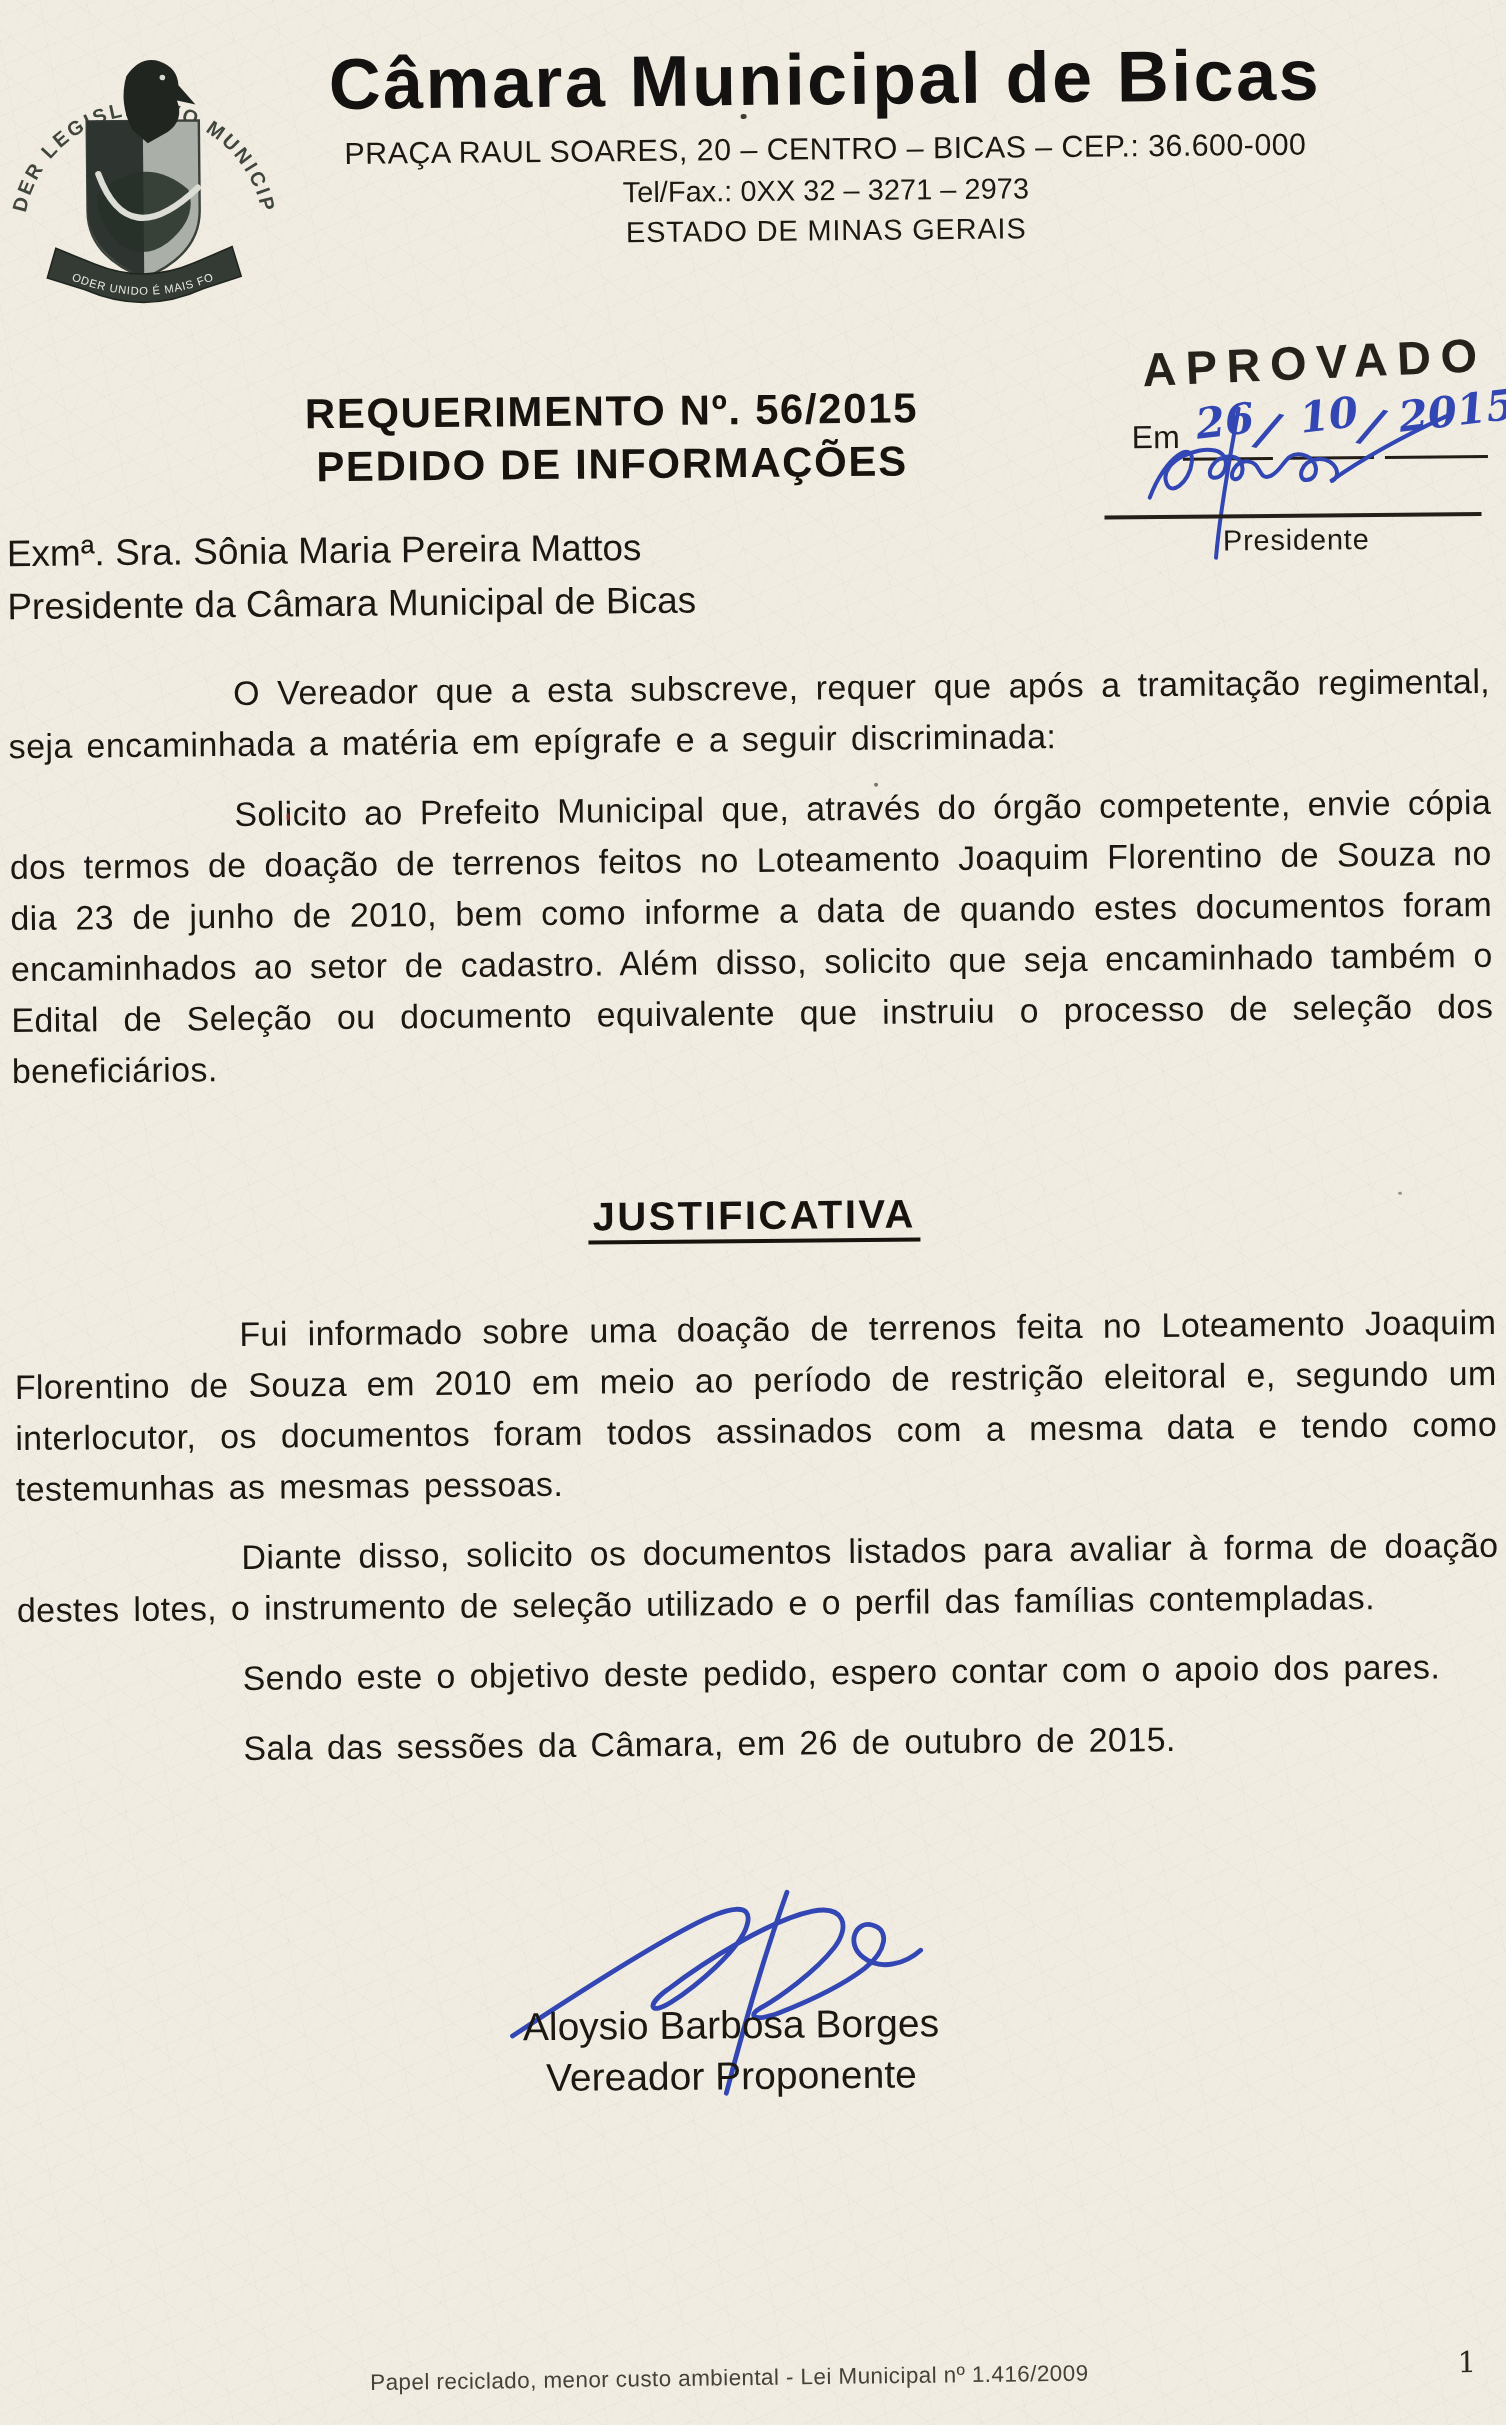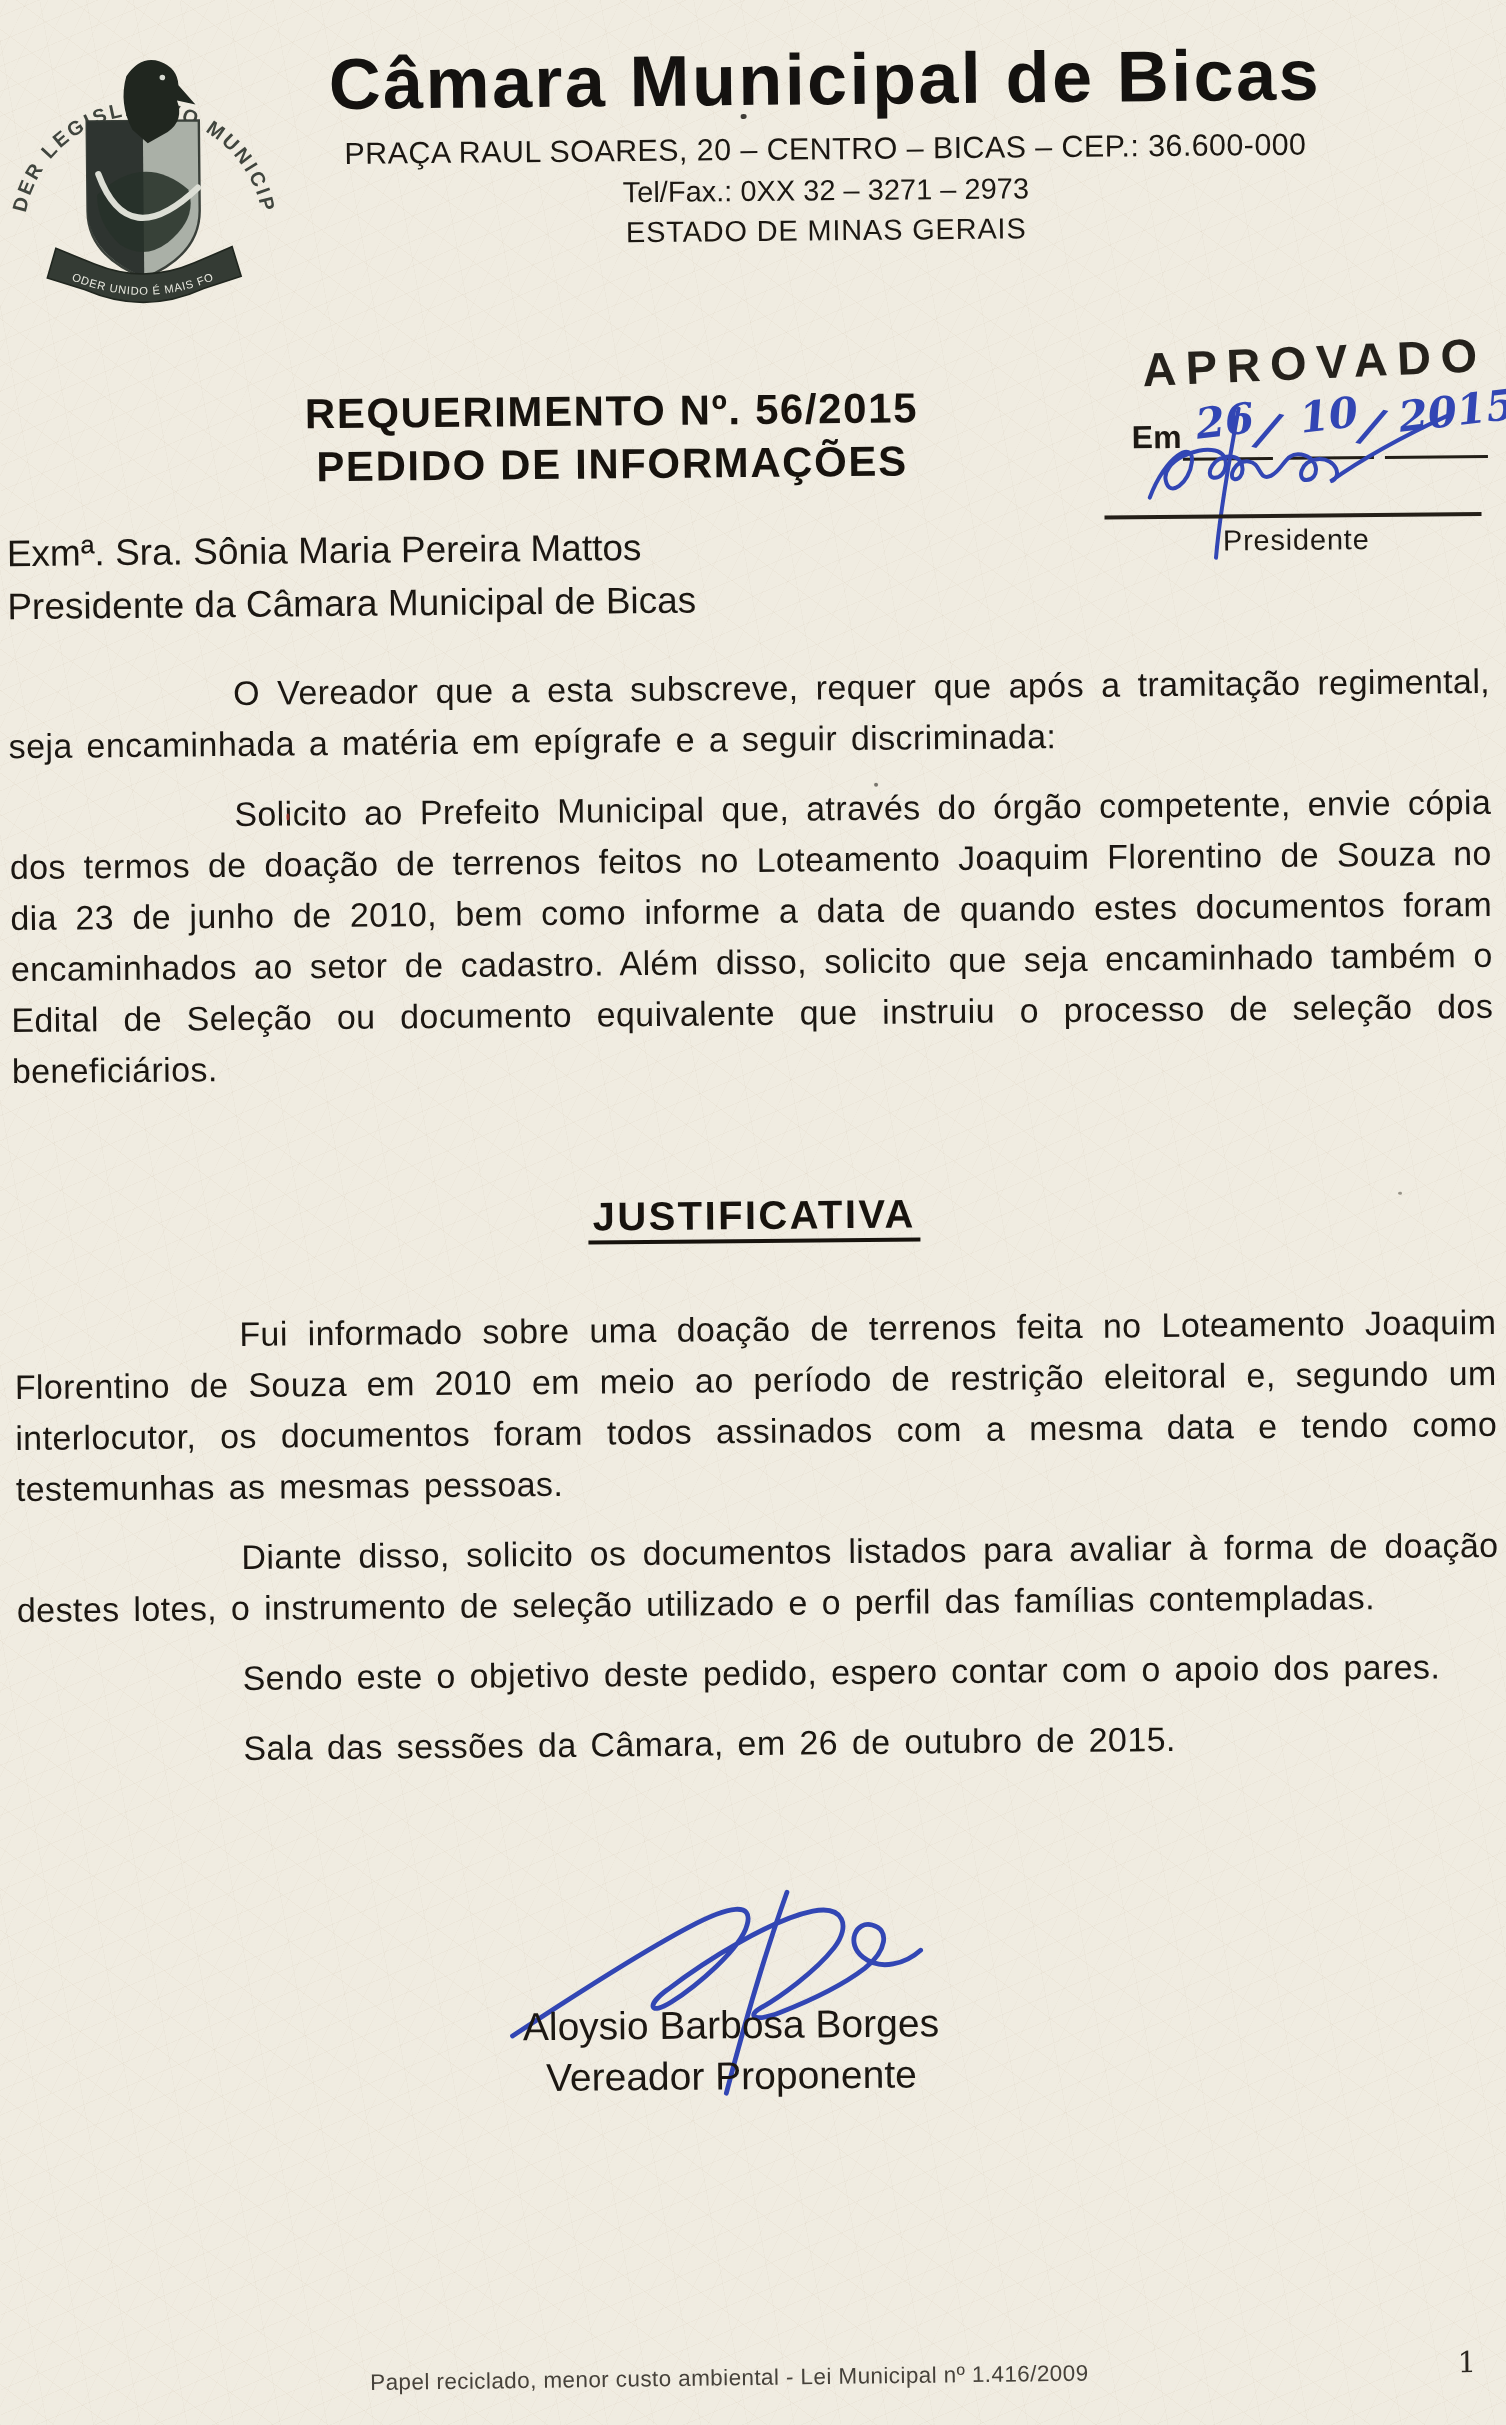--- a/index.html
+++ b/index.html
@@ -27,21 +27,21 @@
   .org-state{font-size:29px; margin-top:6.4px; letter-spacing:0.8px;}
 
   
   .req-heading{position:absolute; left:265px; top:383px; width:706px; text-align:center;
     font-size:42px; font-weight:bold; letter-spacing:1.6px; line-height:53px; color:#17130e;}
 
   
   .stamp{position:absolute; left:1099px; top:330px; width:405px; height:241px;}
   .stamp-word{position:absolute; left:50px; top:9.6px; font-size:47px; font-weight:900;
     letter-spacing:9.6px; color:#16130e; transform:rotate(-2deg); opacity:.93;}
-  .stamp .em{position:absolute; left:39px; top:93px; font-size:32px; font-weight:bold; color:#1d1914;}
+  .stamp .em{position:absolute; left:39px; top:93px; font-size:32px; font-weight:normal; color:#1d1914;}
   .hw{position:absolute; font-family:"DejaVu Serif", serif; font-style:italic;
     font-size:42px; transform:rotate(-6deg); font-weight:bold;}
   .hw.d1{left:103px; top:71px;}
   .hw.s1{left:167px; top:77px; transform:rotate(14deg); font-size:47px;}
   .hw.d2{left:207px; top:66px;}
   .hw.s2{left:271px; top:74px; transform:rotate(14deg); font-size:47px;}
   .hw.d3{left:306px; top:63px;}
   .u{position:absolute; height:3.2px; background:#221e17; top:132px;}
   .u1{left:90px; width:90px;}
   .u2{left:194px; width:87px;}

